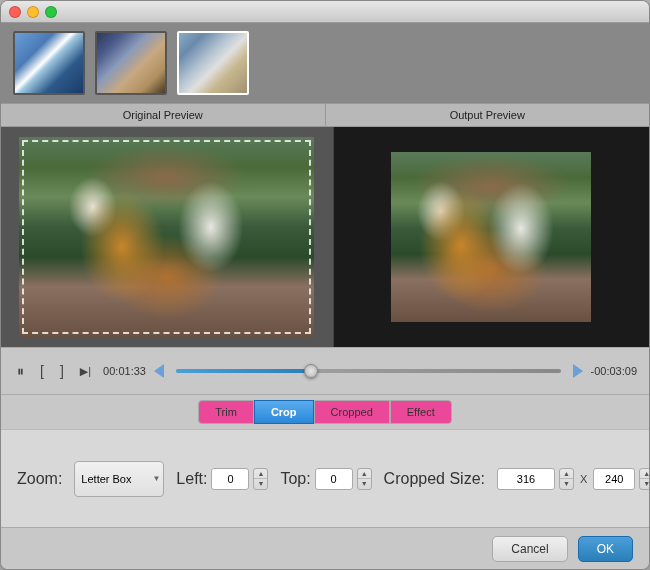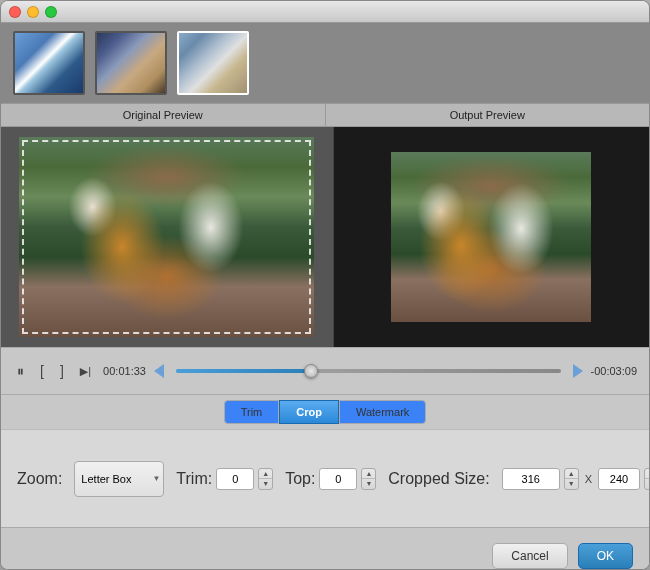--- a/index.html
+++ b/index.html
@@ -238,21 +238,21 @@
       display: flex;
       align-items: center;
       justify-content: center;
       gap: 0;
       flex-shrink: 0;
     }
     .tab-btn {
       height: 24px;
       padding: 0 16px;
       border: 1px solid #aaa;
-      background: #3b82f6;
+      background: #ec4899;
       cursor: pointer;
       font-size: 11px;
       color: #333;
       border-radius: 0;
       outline: none;
       white-space: nowrap;
     }
     .tab-btn:first-child { border-radius: 4px 0 0 4px; }
     .tab-btn:last-child  { border-radius: 0 4px 4px 0; }
     .tab-btn.active {
@@ -356,21 +356,21 @@
       font-size: 11px;
       cursor: pointer;
       color: #333;
     }
 
     
     .bottom-bar {
       height: 42px;
       background: #c8c8c8;
       display: flex;
-      align-items: flex-end;
+      align-items: center;
       justify-content: flex-end;
       padding: 0 16px;
       gap: 10px;
       flex-shrink: 0;
       border-top: 1px solid #aaa;
     }
     .action-btn {
       height: 26px;
       padding: 0 18px;
       border-radius: 5px;
@@ -437,35 +437,36 @@
       <div class="scrubber-fill"></div>
       <div class="scrubber-thumb"></div>
     </div>
     <div class="scrubber-right-arrow"></div>
     <span class="time-display">-00:03:09</span>
   </div>
 
   <div class="tab-bar">
     <button class="tab-btn">Trim</button>
     <button class="tab-btn active">Crop</button>
-    <button class="tab-btn">Watermark</button>
+    <button class="tab-btn">Cropped</button>
+    <button class="tab-btn">Effect</button>
   </div>
 
   <div class="controls-panel">
     <label class="ctrl-label">Zoom:</label>
     <div class="select-wrap">
       <select class="ctrl-select">
         <option>Letter Box</option>
         <option>Pan &amp; Scan</option>
         <option>Full</option>
       </select>
     </div>
 
     <div class="num-input-group">
-      <label class="ctrl-label">Trim:</label>
+      <label class="ctrl-label">Left:</label>
       <input type="text" class="num-input" value="0" style="">
       <div class="stepper">
         <button class="stepper-up">▲</button>
         <button class="stepper-down">▼</button>
       </div>
     </div>
 
     <div class="num-input-group">
       <label class="ctrl-label">Top:</label>
       <input type="text" class="num-input" value="0" style="">

